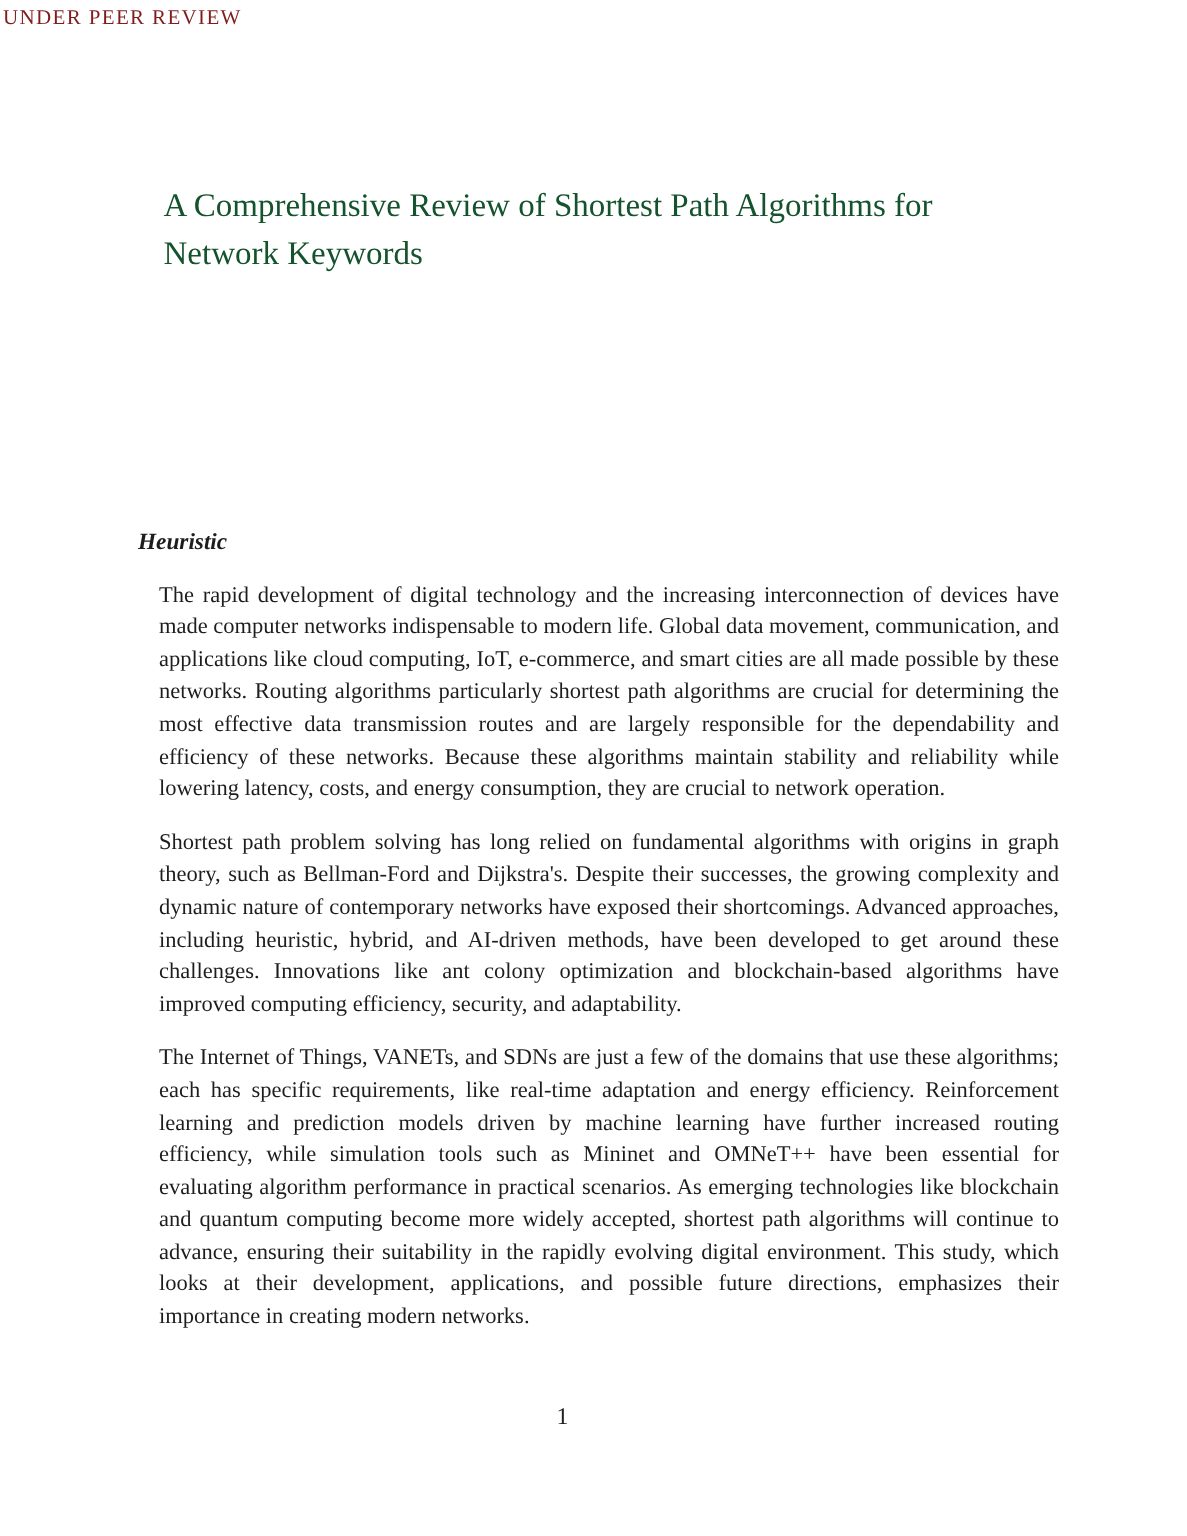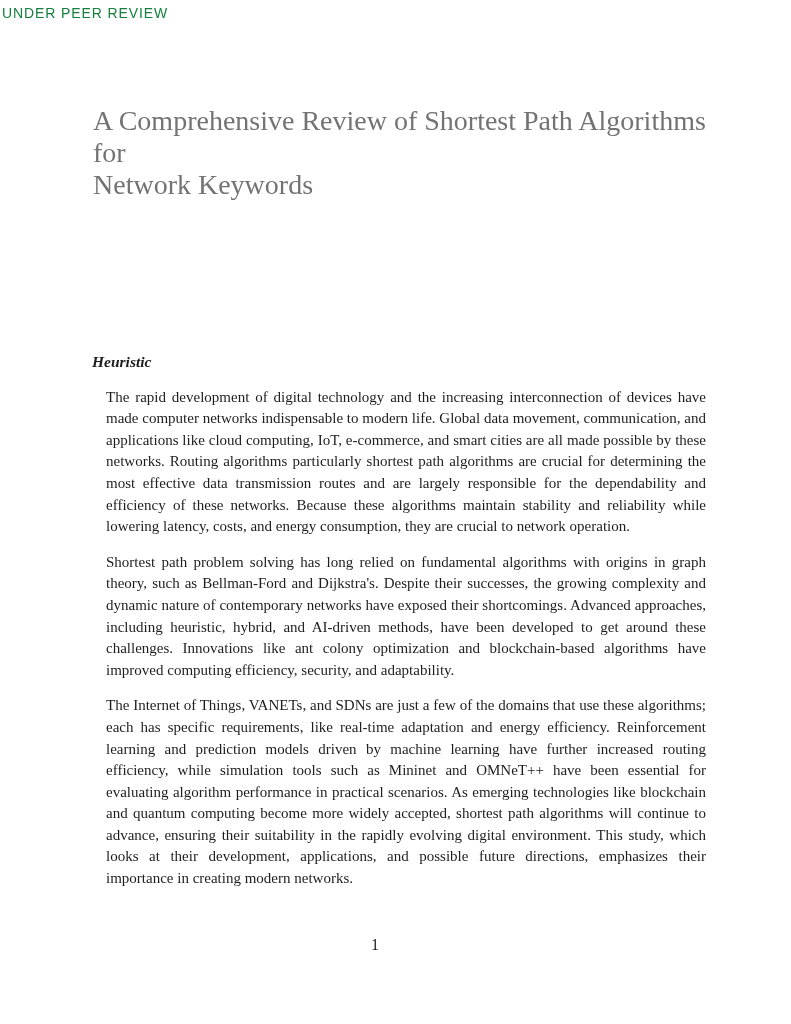--- a/index.html
+++ b/index.html
@@ -13,36 +13,36 @@
     height: 1024px;
     background: #ffffff;
     overflow: hidden;
     font-family: "Liberation Serif", serif;
     color: #1d1d1d;
   }
   .watermark {
     position: absolute;
     top: 5px;
     left: 2px;
-    font-family: Liberation Sans, sans-serif;
+    font-family: Liberation Serif, serif;
     font-size: 14px;
     letter-spacing: 0.9px;
-    color: #15803d;
+    color: #7f1d1d;
     white-space: nowrap;
   }
   .title {
     position: absolute;
     top: 105px;
     left: 93px;
     width: 620px;
-    margin: 0;
-    font-size: 28px;
+    margin: 16px;
+    font-size: 22px;
     font-weight: normal;
     line-height: 32px;
-    color: #737373;
+    color: #14532d;
   }
   .title-line { display: block; }
   .body-block {
     position: absolute;
     top: 351px;
     left: 92px;
     width: 628px;
   }
   .abstract-heading {
     font-weight: bold;

